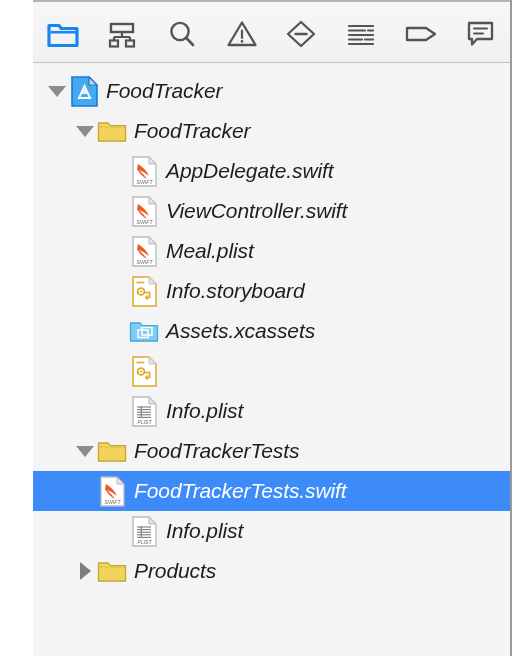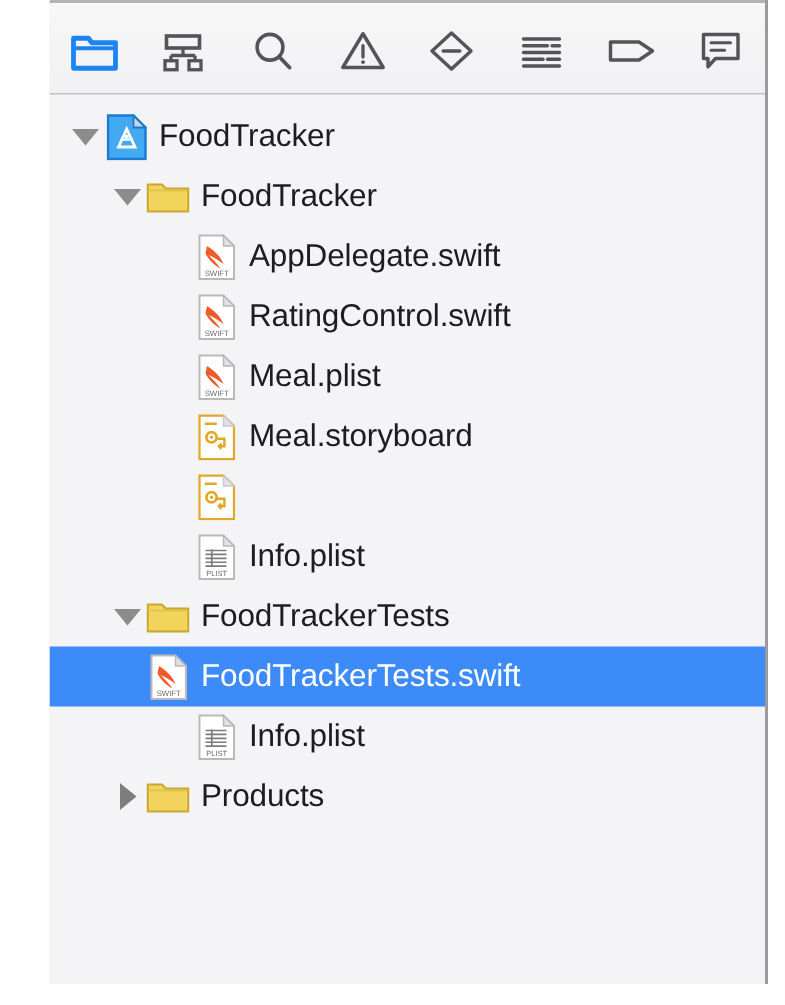--- a/index.html
+++ b/index.html
@@ -51,20 +51,21 @@
   .tree {
     position: relative;
     padding-top: 8px;
   }
   .row {
     position: relative;
     height: 40px;
     display: flex;
     align-items: center;
     white-space: nowrap;
+    font-style: italic;
   }
   .row.selected {
     background: #3d8bf8;
     padding-left: 40px;
   }
   .twisty {
     width: 24px;
     height: 40px;
     display: flex;
     align-items: center;
@@ -237,21 +238,21 @@
           <i></i>
         </span>
       <span class="ico">
         <svg width="25" height="31" viewBox="0 0 25 31">
           <path d="M1 1 h16 l7 7 v22 H1 Z" fill="#ffffff" stroke="#b9b9bb" stroke-width="1.3"></path>
           <path d="M17 1 v7 h7 Z" fill="#e2e2e4" stroke="#b9b9bb" stroke-width="1"></path>
           <path d="M6 8 C11 11 15 15 17 20 C13 17 10 15 7 14 C10 17 13 20 15 23 C11 21 7 17 5 13 Z" fill="#f05a28"></path>
           <text x="12.5" y="28" font-family="'Liberation Sans', sans-serif" font-size="5.2" fill="#6b6b6d" text-anchor="middle">SWIFT</text>
         </svg>
       </span>
-      <span class="label">RatingControl.swift</span>
+      <span class="label">ViewController.swift</span>
     </div>
 
     <div class="row ind2">
       <span class="twisty none">
           <i></i>
         </span>
       <span class="ico">
         <svg width="25" height="31" viewBox="0 0 25 31">
           <path d="M1 1 h16 l7 7 v22 H1 Z" fill="#ffffff" stroke="#b9b9bb" stroke-width="1.3"></path>
           <path d="M17 1 v7 h7 Z" fill="#e2e2e4" stroke="#b9b9bb" stroke-width="1"></path>
@@ -270,23 +271,36 @@
         <svg width="25" height="31" viewBox="0 0 25 31">
           <path d="M1 1 h16 l7 7 v22 H1 Z" fill="#ffffff" stroke="#e0a825" stroke-width="1.5"></path>
           <path d="M17 1 v7 h7 Z" fill="#e2e2e4" stroke="#c9c9cb" stroke-width="1"></path>
           <path d="M4.5 6.5 h8" stroke="#e0a825" stroke-width="1.6"></path>
           <circle cx="9" cy="15.5" r="3.4" fill="none" stroke="#e0a825" stroke-width="1.8"></circle>
           <circle cx="9" cy="15.5" r="1.1" fill="#e0a825"></circle>
           <path d="M12.6 16.5 h5 v5 h-3.2" fill="none" stroke="#e0a825" stroke-width="1.6"></path>
           <path d="M15.6 19.6 l-1.8 1.9 1.8 1.9" fill="none" stroke="#e0a825" stroke-width="1.5"></path>
         </svg>
       </span>
-      <span class="label">Meal.storyboard</span>
-    </div>
-
+      <span class="label">Info.storyboard</span>
+    </div>
+
+    <div class="row ind2">
+      <span class="twisty none">
+          <i></i>
+        </span>
+      <span class="ico">
+        <svg width="30" height="25" viewBox="0 0 30 25">
+          <path d="M1.5 4 h9.5 l2.4 2.6 h15.1 v15.4 H1.5 Z" fill="#7fcdf2" stroke="#43a7de" stroke-width="1.3" stroke-linejoin="round"></path>
+          <rect x="9" y="11" width="10" height="7.5" fill="none" stroke="#ffffff" stroke-width="1.5"></rect>
+          <rect x="13" y="8.5" width="10" height="7.5" fill="none" stroke="#ffffff" stroke-width="1.5"></rect>
+        </svg>
+      </span>
+      <span class="label">Assets.xcassets</span>
+    </div>
 
     <div class="row ind2">
       <span class="twisty none">
           <i></i>
         </span>
       <span class="ico">
         <svg width="25" height="31" viewBox="0 0 25 31">
           <path d="M1 1 h16 l7 7 v22 H1 Z" fill="#ffffff" stroke="#e0a825" stroke-width="1.5"></path>
           <path d="M17 1 v7 h7 Z" fill="#e2e2e4" stroke="#c9c9cb" stroke-width="1"></path>
           <path d="M4.5 6.5 h8" stroke="#e0a825" stroke-width="1.6"></path>

